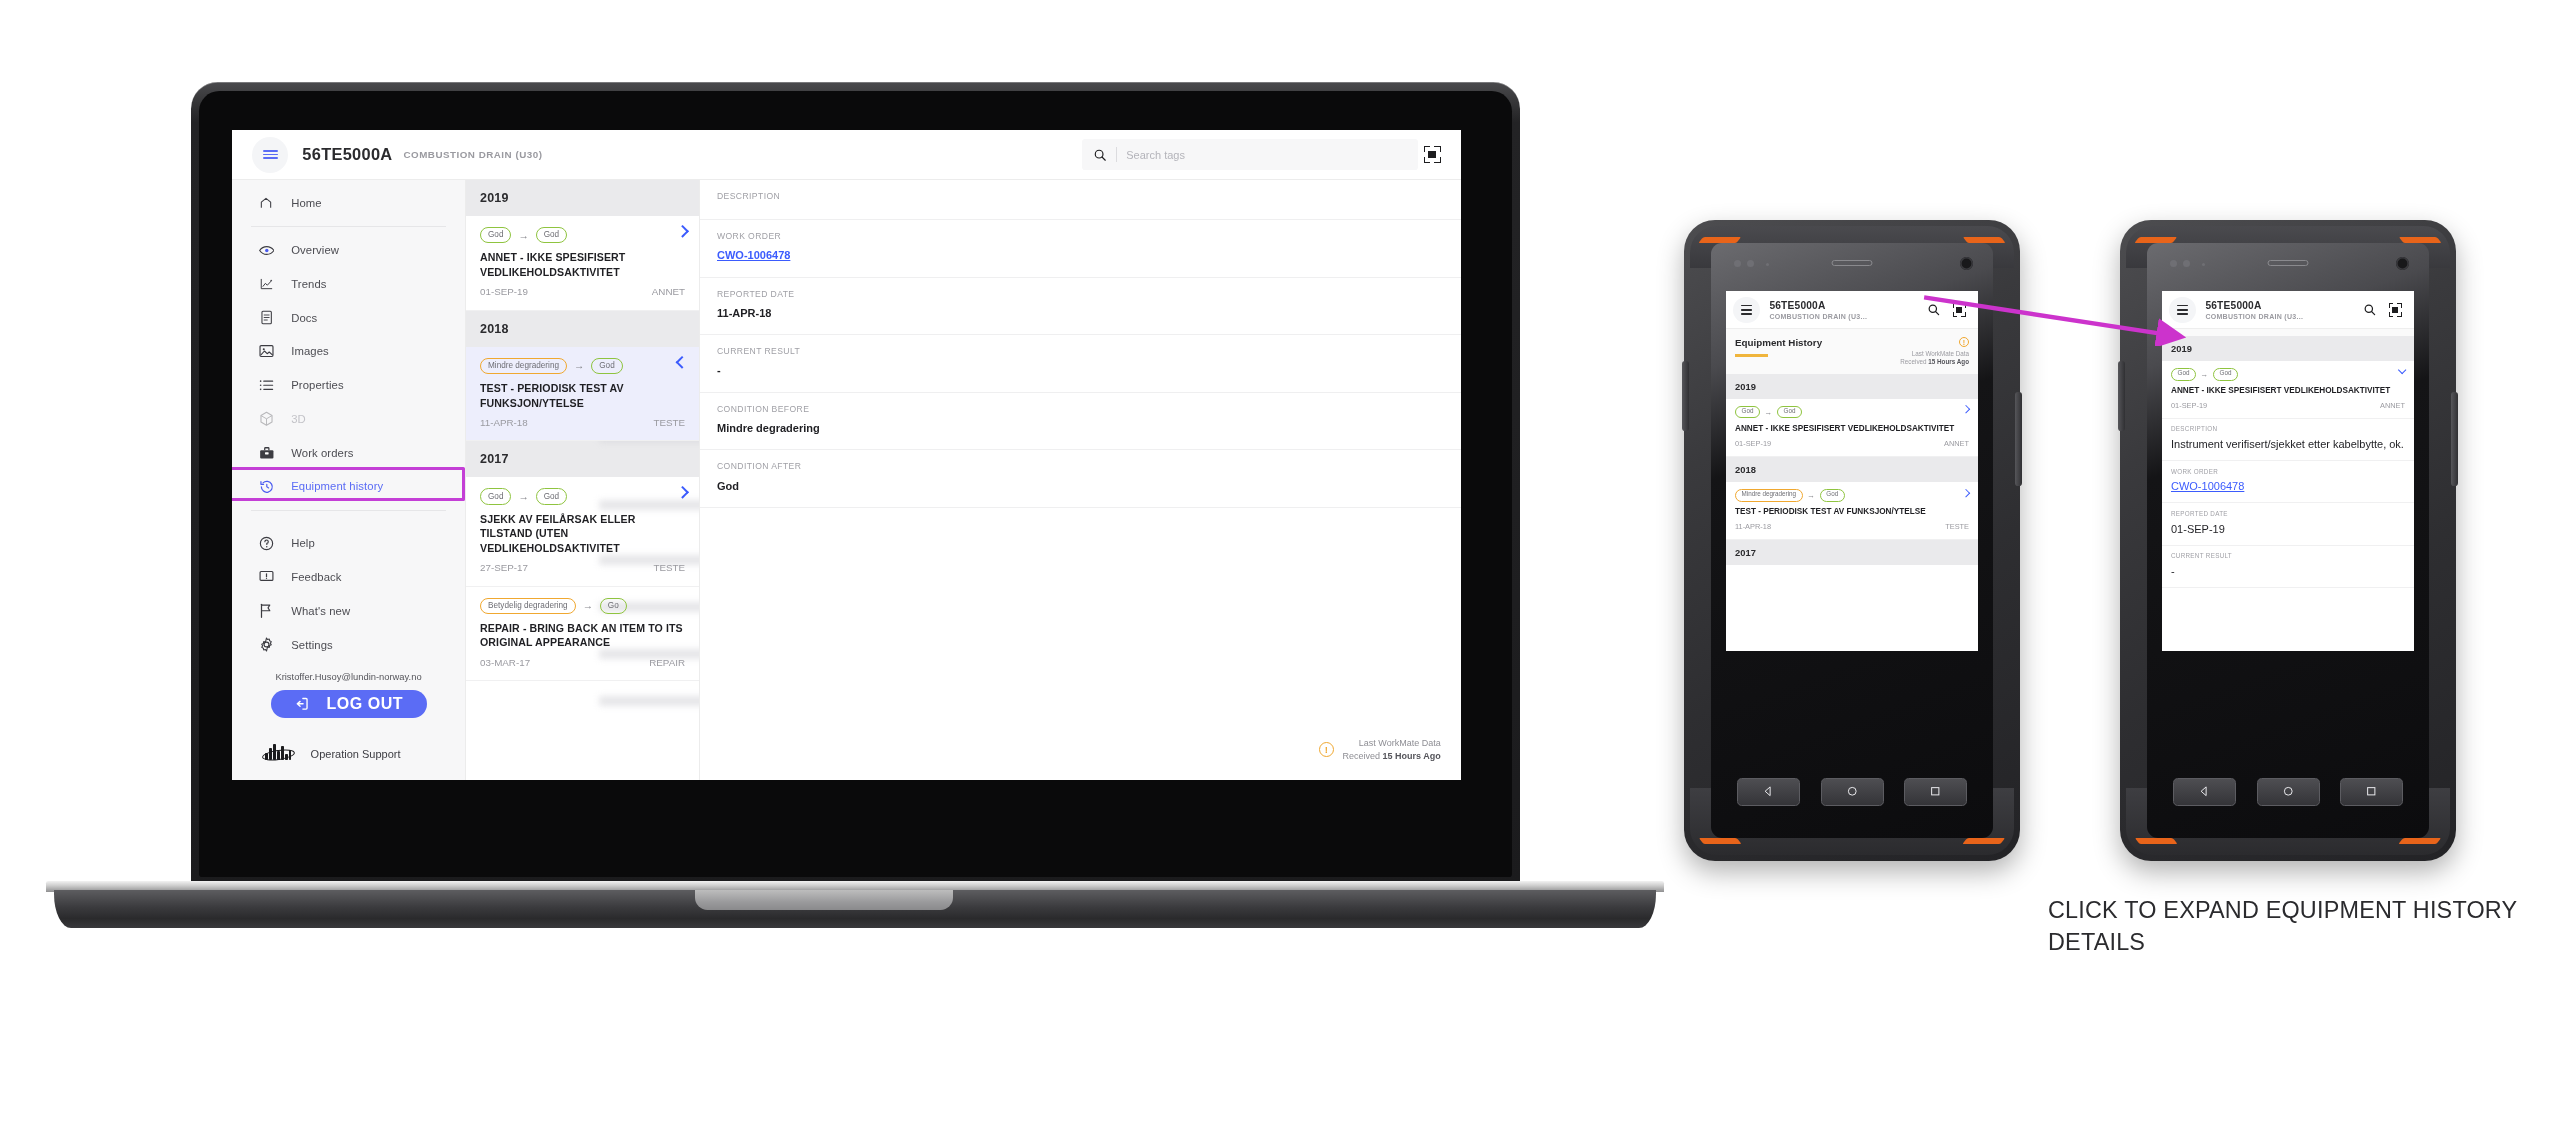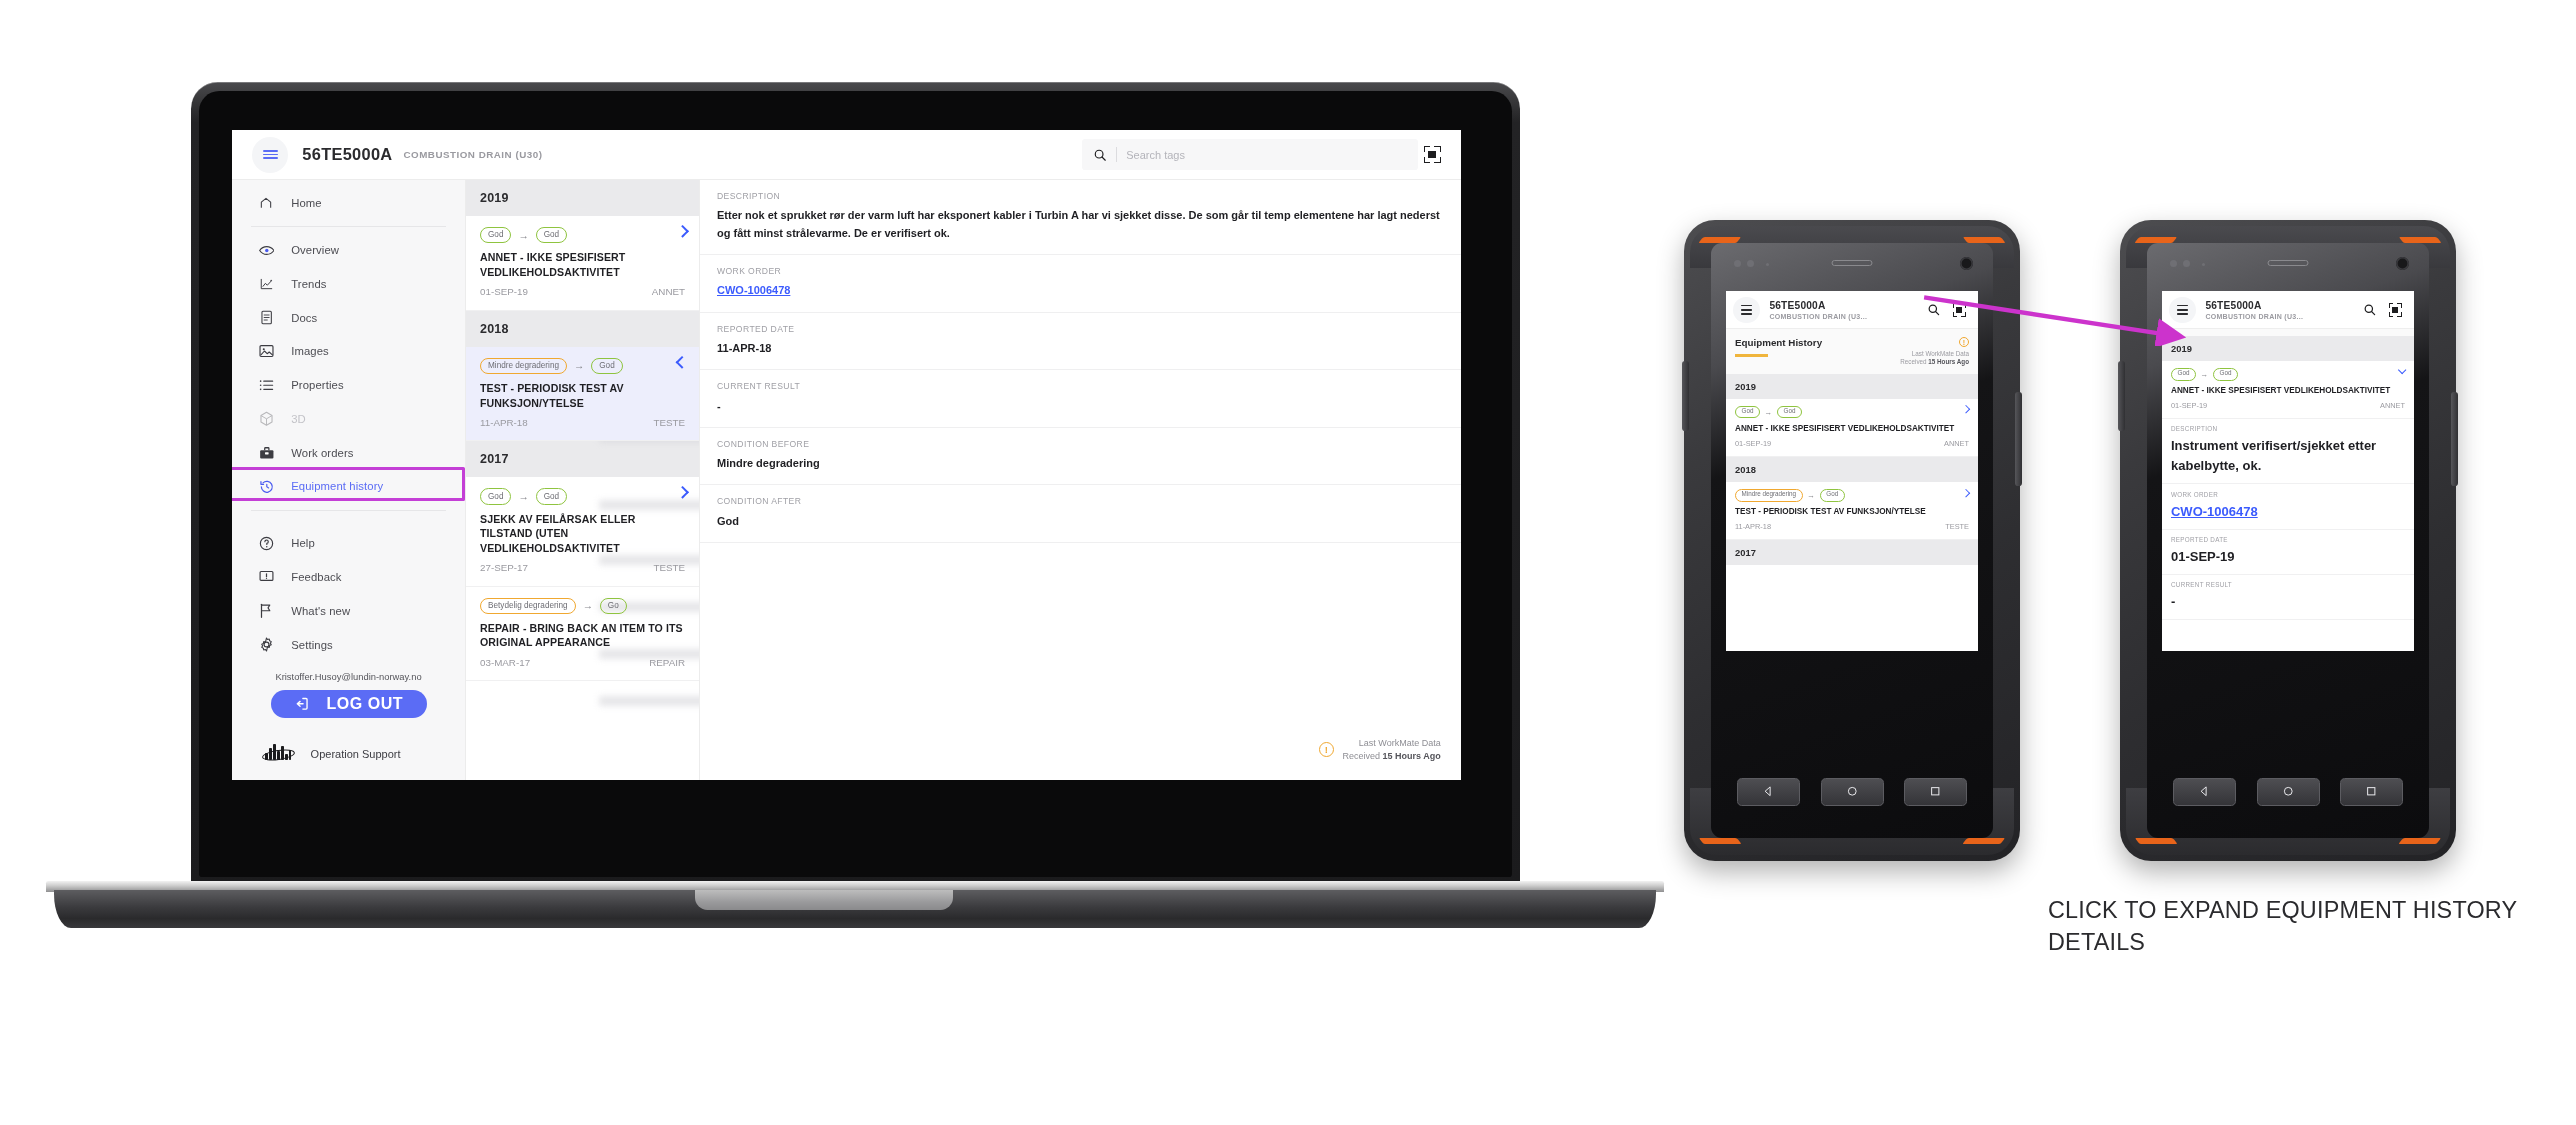--- a/index.html
+++ b/index.html
@@ -237,21 +237,21 @@
   .pa-chip { border: 1px solid #8fc43f; border-radius: 7.8px; padding: 1.6px 5.5px 2.3px; font-size: 6.3px; color: #6e6e74; line-height: 1.1; }
   .pa-chip.warn { border-color: #f0a830; }
   .pa-arrow { color: #8a8a90; font-size: 7.8px; }
   .pa-title { font-size: 8.2px; font-weight: 700; color: #1f1f23; line-height: 1.38; }
   .pa-meta { display: flex; justify-content: space-between; font-size: 7.4px; color: #9a9aa0; margin-top: 4.7px; }
   .pa-chev { position: absolute; right: 9.4px; top: 7.8px; width: 6.3px; height: 6.3px; border-right: 1.7px solid #3b5bfd; border-bottom: 1.7px solid #3b5bfd; }
   .pa-chev.right { transform: rotate(-45deg); }
   .pa-chev.down { transform: rotate(45deg); top: 6.3px; }
   .pa-field { padding: 6.3px 9.4px 7px; border-bottom: 0.8px solid #f0f0f1; }
   .pa-flabel { font-size: 6.3px; color: #a0a0a6; letter-spacing: 0.3px; margin-bottom: 3.9px; }
-  .pa-fvalue { font-size: 13px; font-weight: 700; color: #1f1f23; line-height: 1.55; }
+  .pa-fvalue { font-size: 11px; font-weight: 400; color: #1f1f23; line-height: 1.55; }
   .pa-fvalue.link { color: #3b5bfd; text-decoration: underline; }
 
   
   .annot-arrow { position: absolute; left: 1921px; top: 291px; width: 281px; height: 55px; pointer-events: none; }
   .caption {
     position: absolute; left: 2048px; top: 894px; width: 547px;
     font-size: 23.4px; color: #2b2b2e; line-height: 1.38; letter-spacing: 0.2px;
   }
 </style>
 </head>
@@ -531,21 +531,20 @@
               <div class="hist-meta">
                 <span>03-MAR-17</span>
                 <span>REPAIR</span>
               </div>
             </div>
           </div>
 
           <div class="detailcol">
             <div class="dfield">
               <div class="dlabel">DESCRIPTION</div>
-              <div class="dvalue">Etter nok et sprukket rør der varm luft har eksponert kabler i Turbin A har vi sjekket disse. De som går til temp elementene har lagt nederst og fått minst strålevarme. De er verifisert ok.</div>
             </div>
             <div class="dfield">
               <div class="dlabel">WORK ORDER</div>
               <div class="dvalue link">CWO-1006478</div>
             </div>
             <div class="dfield">
               <div class="dlabel">REPORTED DATE</div>
               <div class="dvalue">11-APR-18</div>
             </div>
             <div class="dfield">

